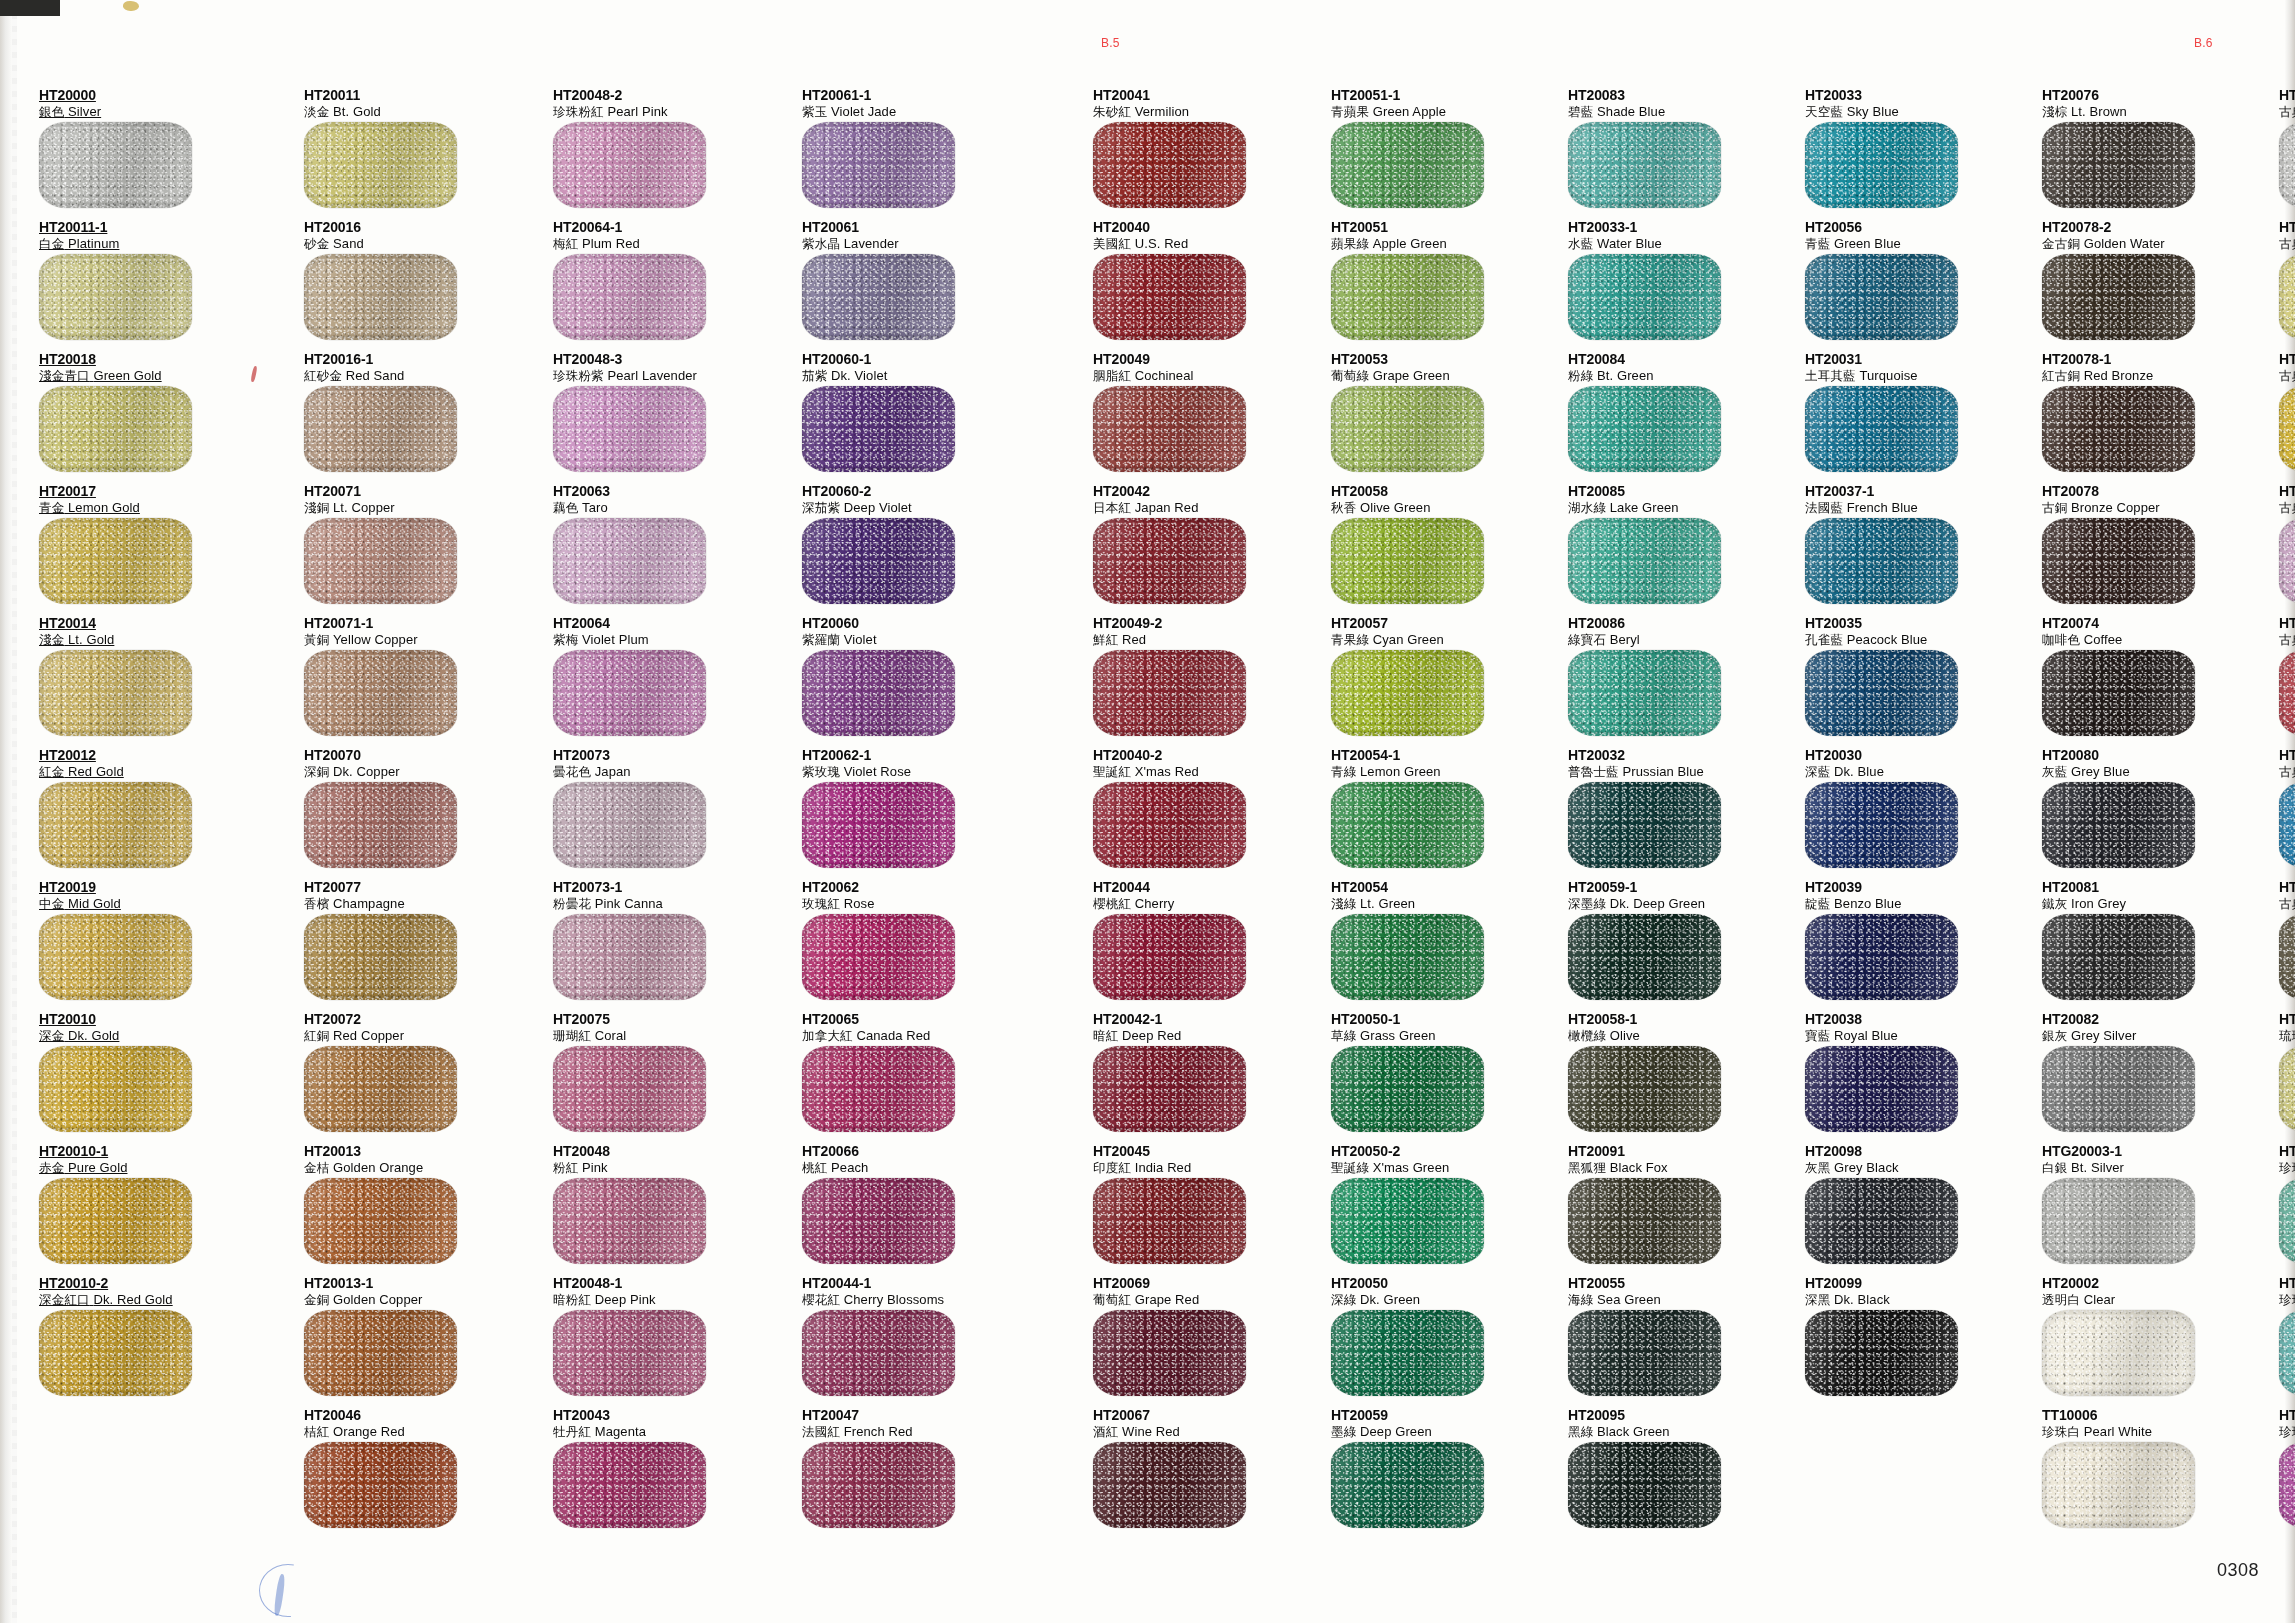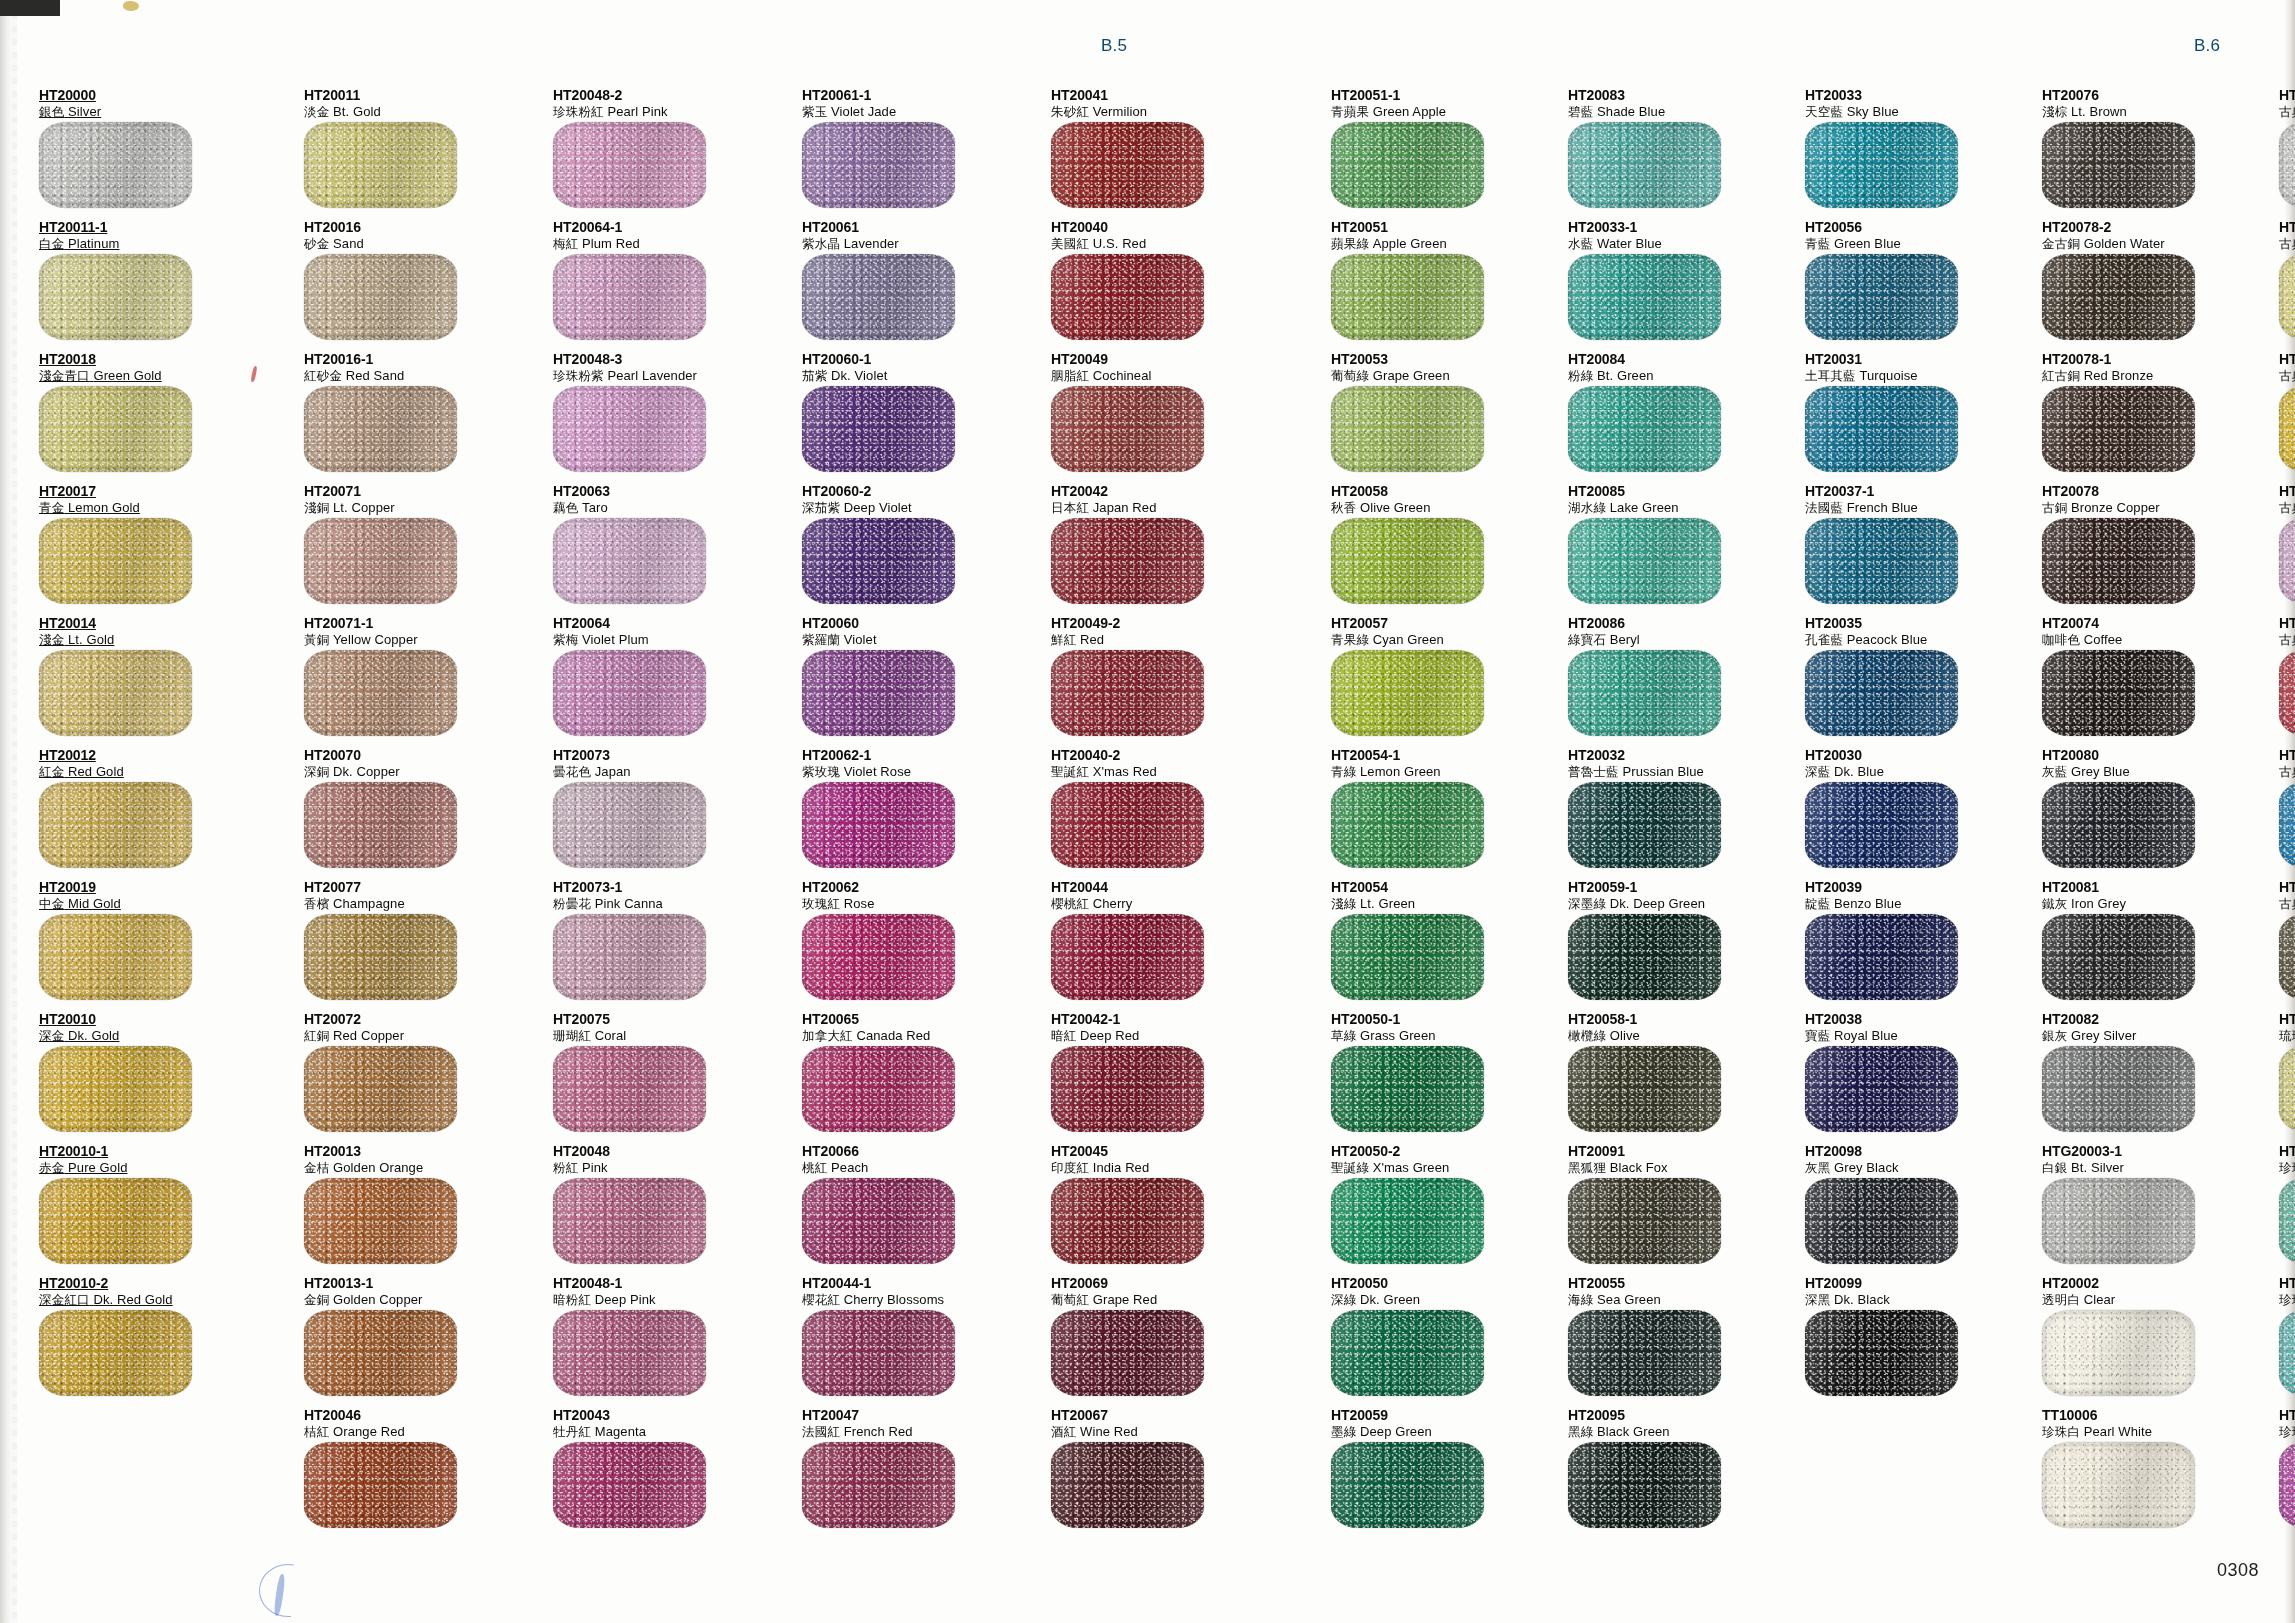--- a/index.html
+++ b/index.html
@@ -13,21 +13,21 @@
   }
   
   .edge-left{position:absolute;left:0;top:0;width:12px;height:1624px;
     background:linear-gradient(90deg,#d8d5cf 0%,#ececea 45%,#fbfbf9 100%);}
   .edge-top-dark{position:absolute;left:0;top:0;width:60px;height:15.7px;background:#2a2a28;}
   .edge-right{position:absolute;right:0;top:0;width:10.2px;height:1624px;
     background:linear-gradient(270deg,#cfccc6 0%,#e9e8e5 50%,#fbfbf9 100%);}
   .scan-streak{position:absolute;left:12px;top:0;width:4.6px;height:1624px;
     background:repeating-linear-gradient(180deg,#efefee 0 6.5px,#f8f8f7 6.5px 13px);opacity:.8;}
 
-  .page-marker{position:absolute;font-size:17px;font-weight:400;letter-spacing:0.2px;color:#0c4a6e;text-align:right;}
+  .page-marker{position:absolute;font-size:12px;font-weight:400;letter-spacing:0.2px;color:#ef4444;text-align:right;}
   #marker-left{left:1101px;top:36px;}
   #marker-right{left:2171px;top:36px;margin-left:23px;}
   .page-code{position:absolute;left:2217px;top:1560px;font-size:18px;color:#222;letter-spacing:0.5px;}
 
   
   .smudge{position:absolute;border-radius:50%;pointer-events:none;}
   #smudge-yellow{left:123px;top:0.9px;width:15.7px;height:10.2px;background:#cbab45;opacity:.75;
     border-radius:45% 55% 50% 50%;}
   #smudge-blue{left:259px;top:1564px;width:56px;height:51px;
     border:1.4px solid #4a6fc4;border-radius:50%;opacity:.55;
@@ -491,21 +491,21 @@
       <div class="cell">
         <div class="code">HT20047</div>
         <div class="nameline"><span class="cn">法國紅</span>  <span class="en">French Red</span></div>
         <div class="chip" style="background: rgb(141, 47, 80);">
           <div class="grain"></div>
           <div class="sheen"></div>
           <div class="vign"></div>
         </div>
       </div>
     </div>
-    <div class="col" style="left: 1051px;">
+    <div class="col" style="left: 1093px;">
       <div class="cell">
         <div class="code">HT20041</div>
         <div class="nameline"><span class="cn">朱砂紅</span>  <span class="en">Vermilion</span></div>
         <div class="chip" style="background: rgb(142, 35, 32);">
           <div class="grain"></div>
           <div class="sheen"></div>
           <div class="vign"></div>
         </div>
       </div>
       <div class="cell">

